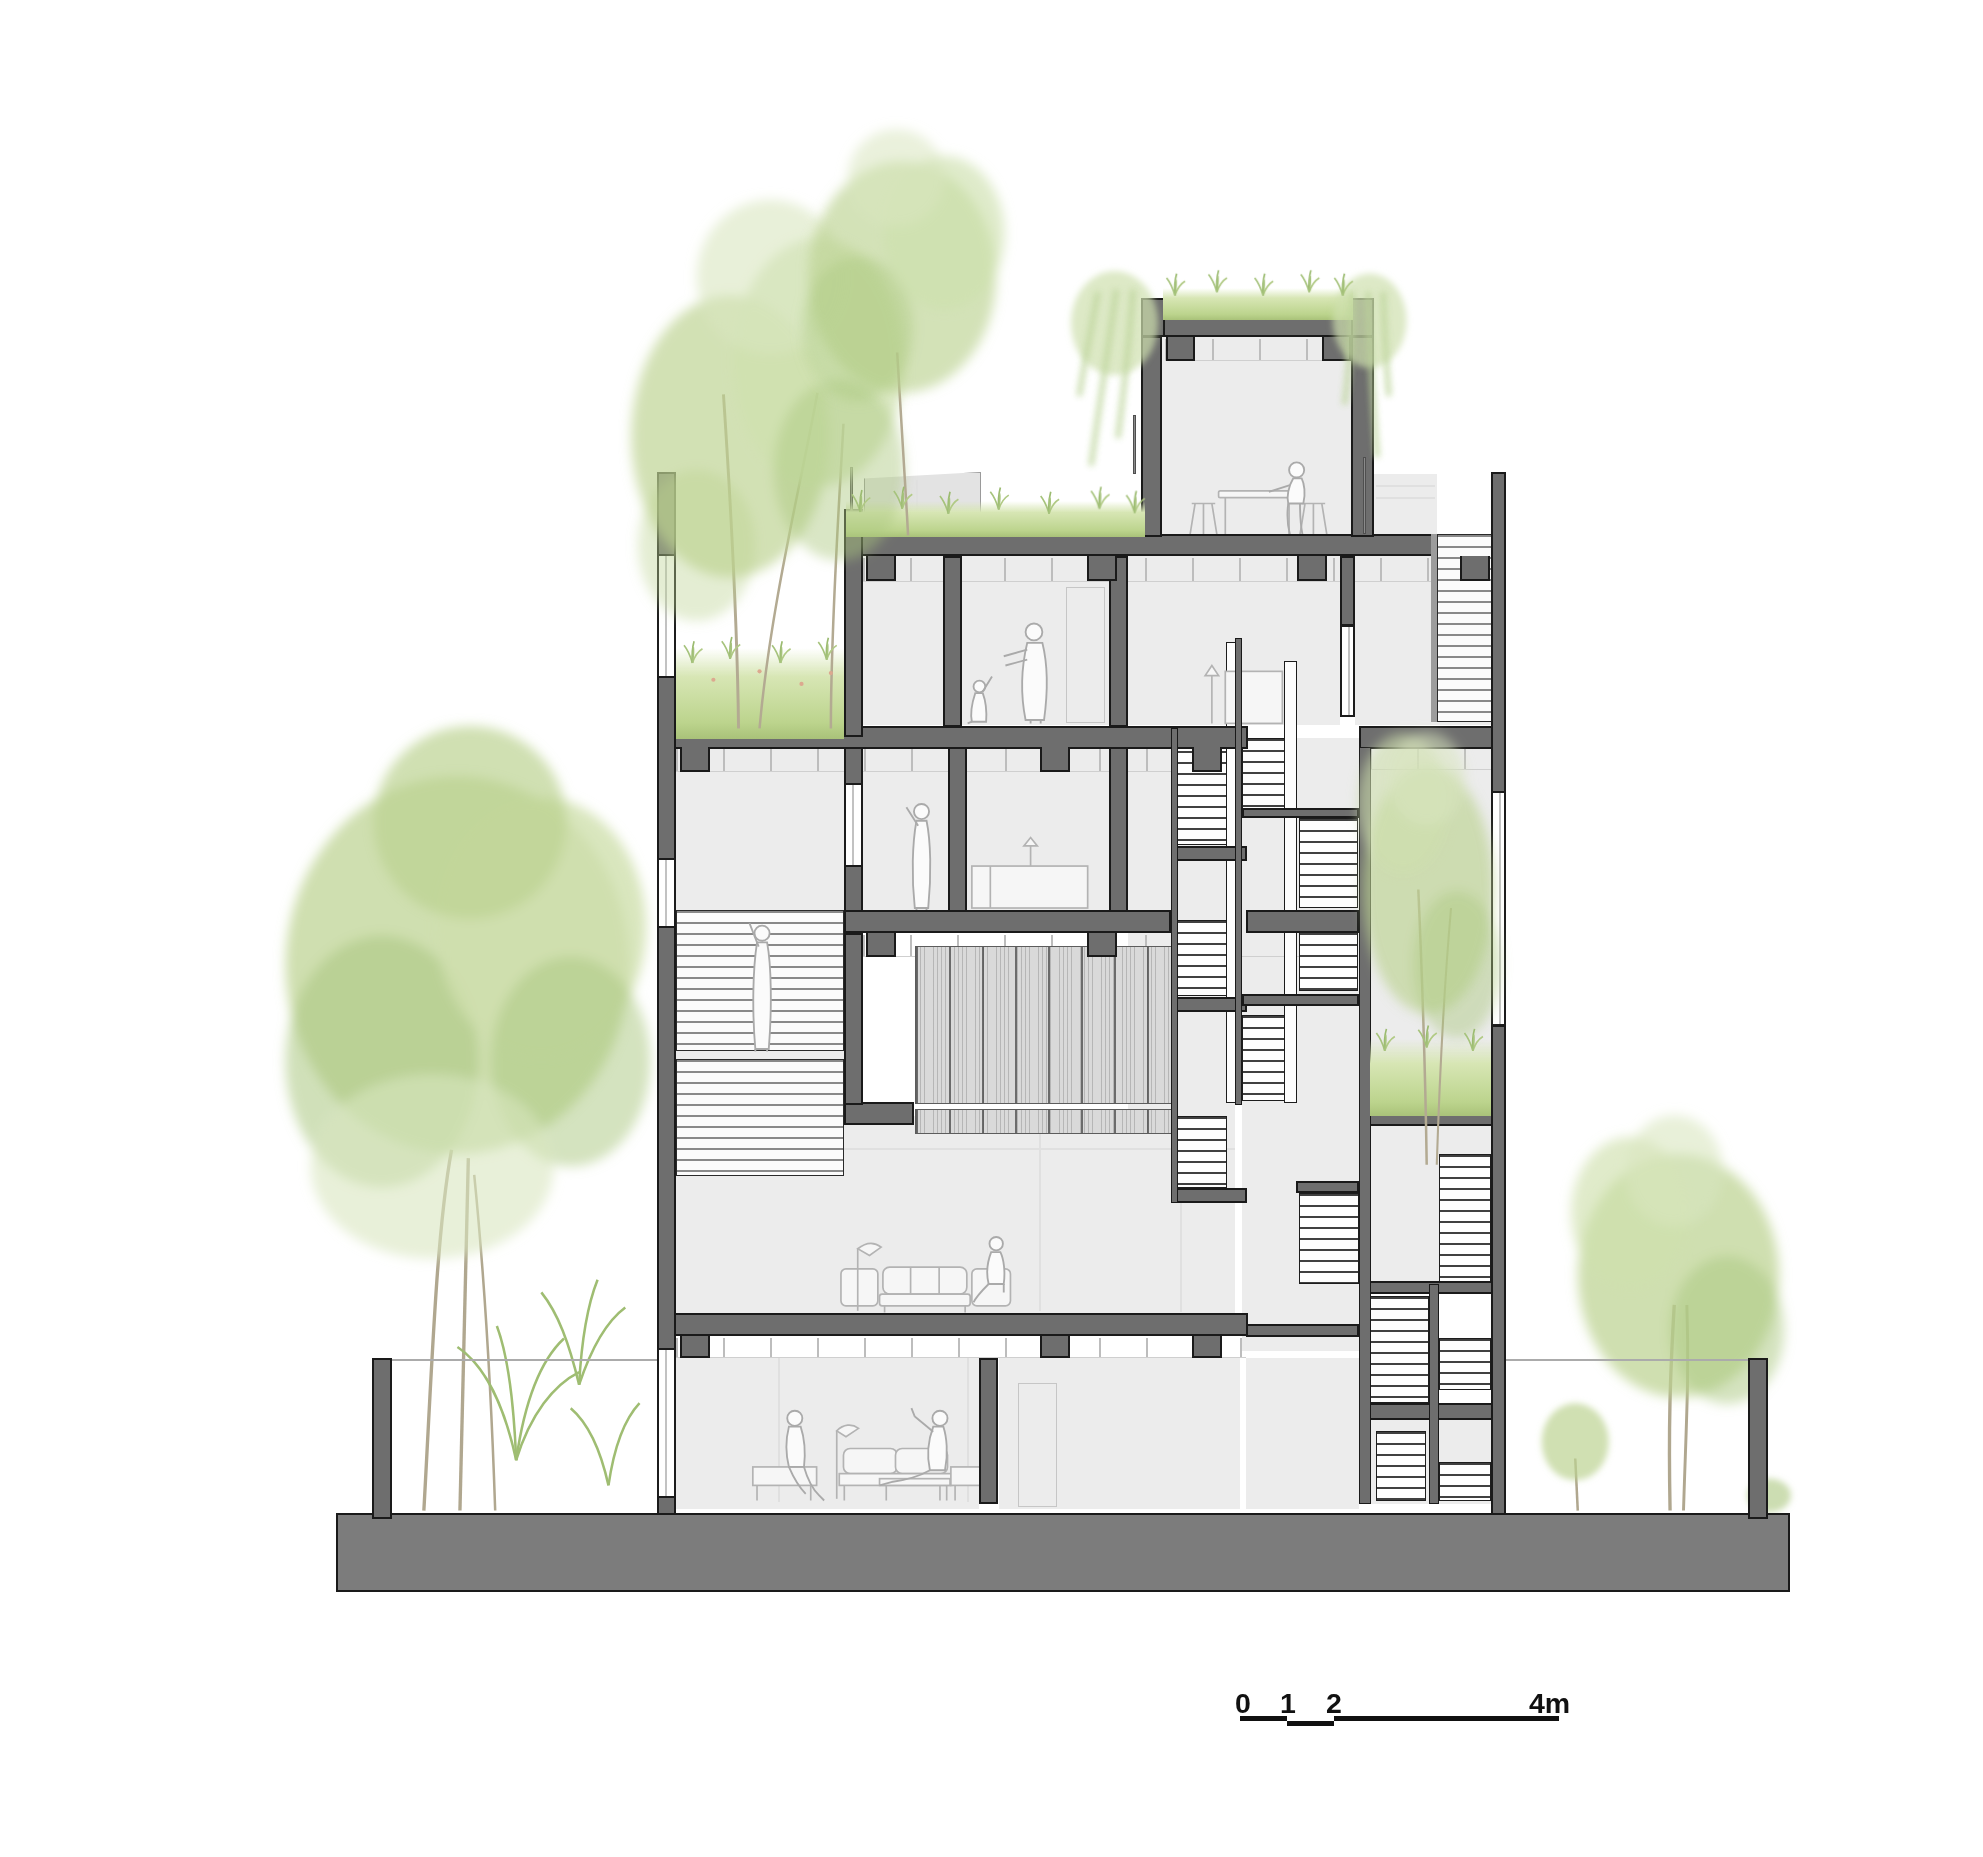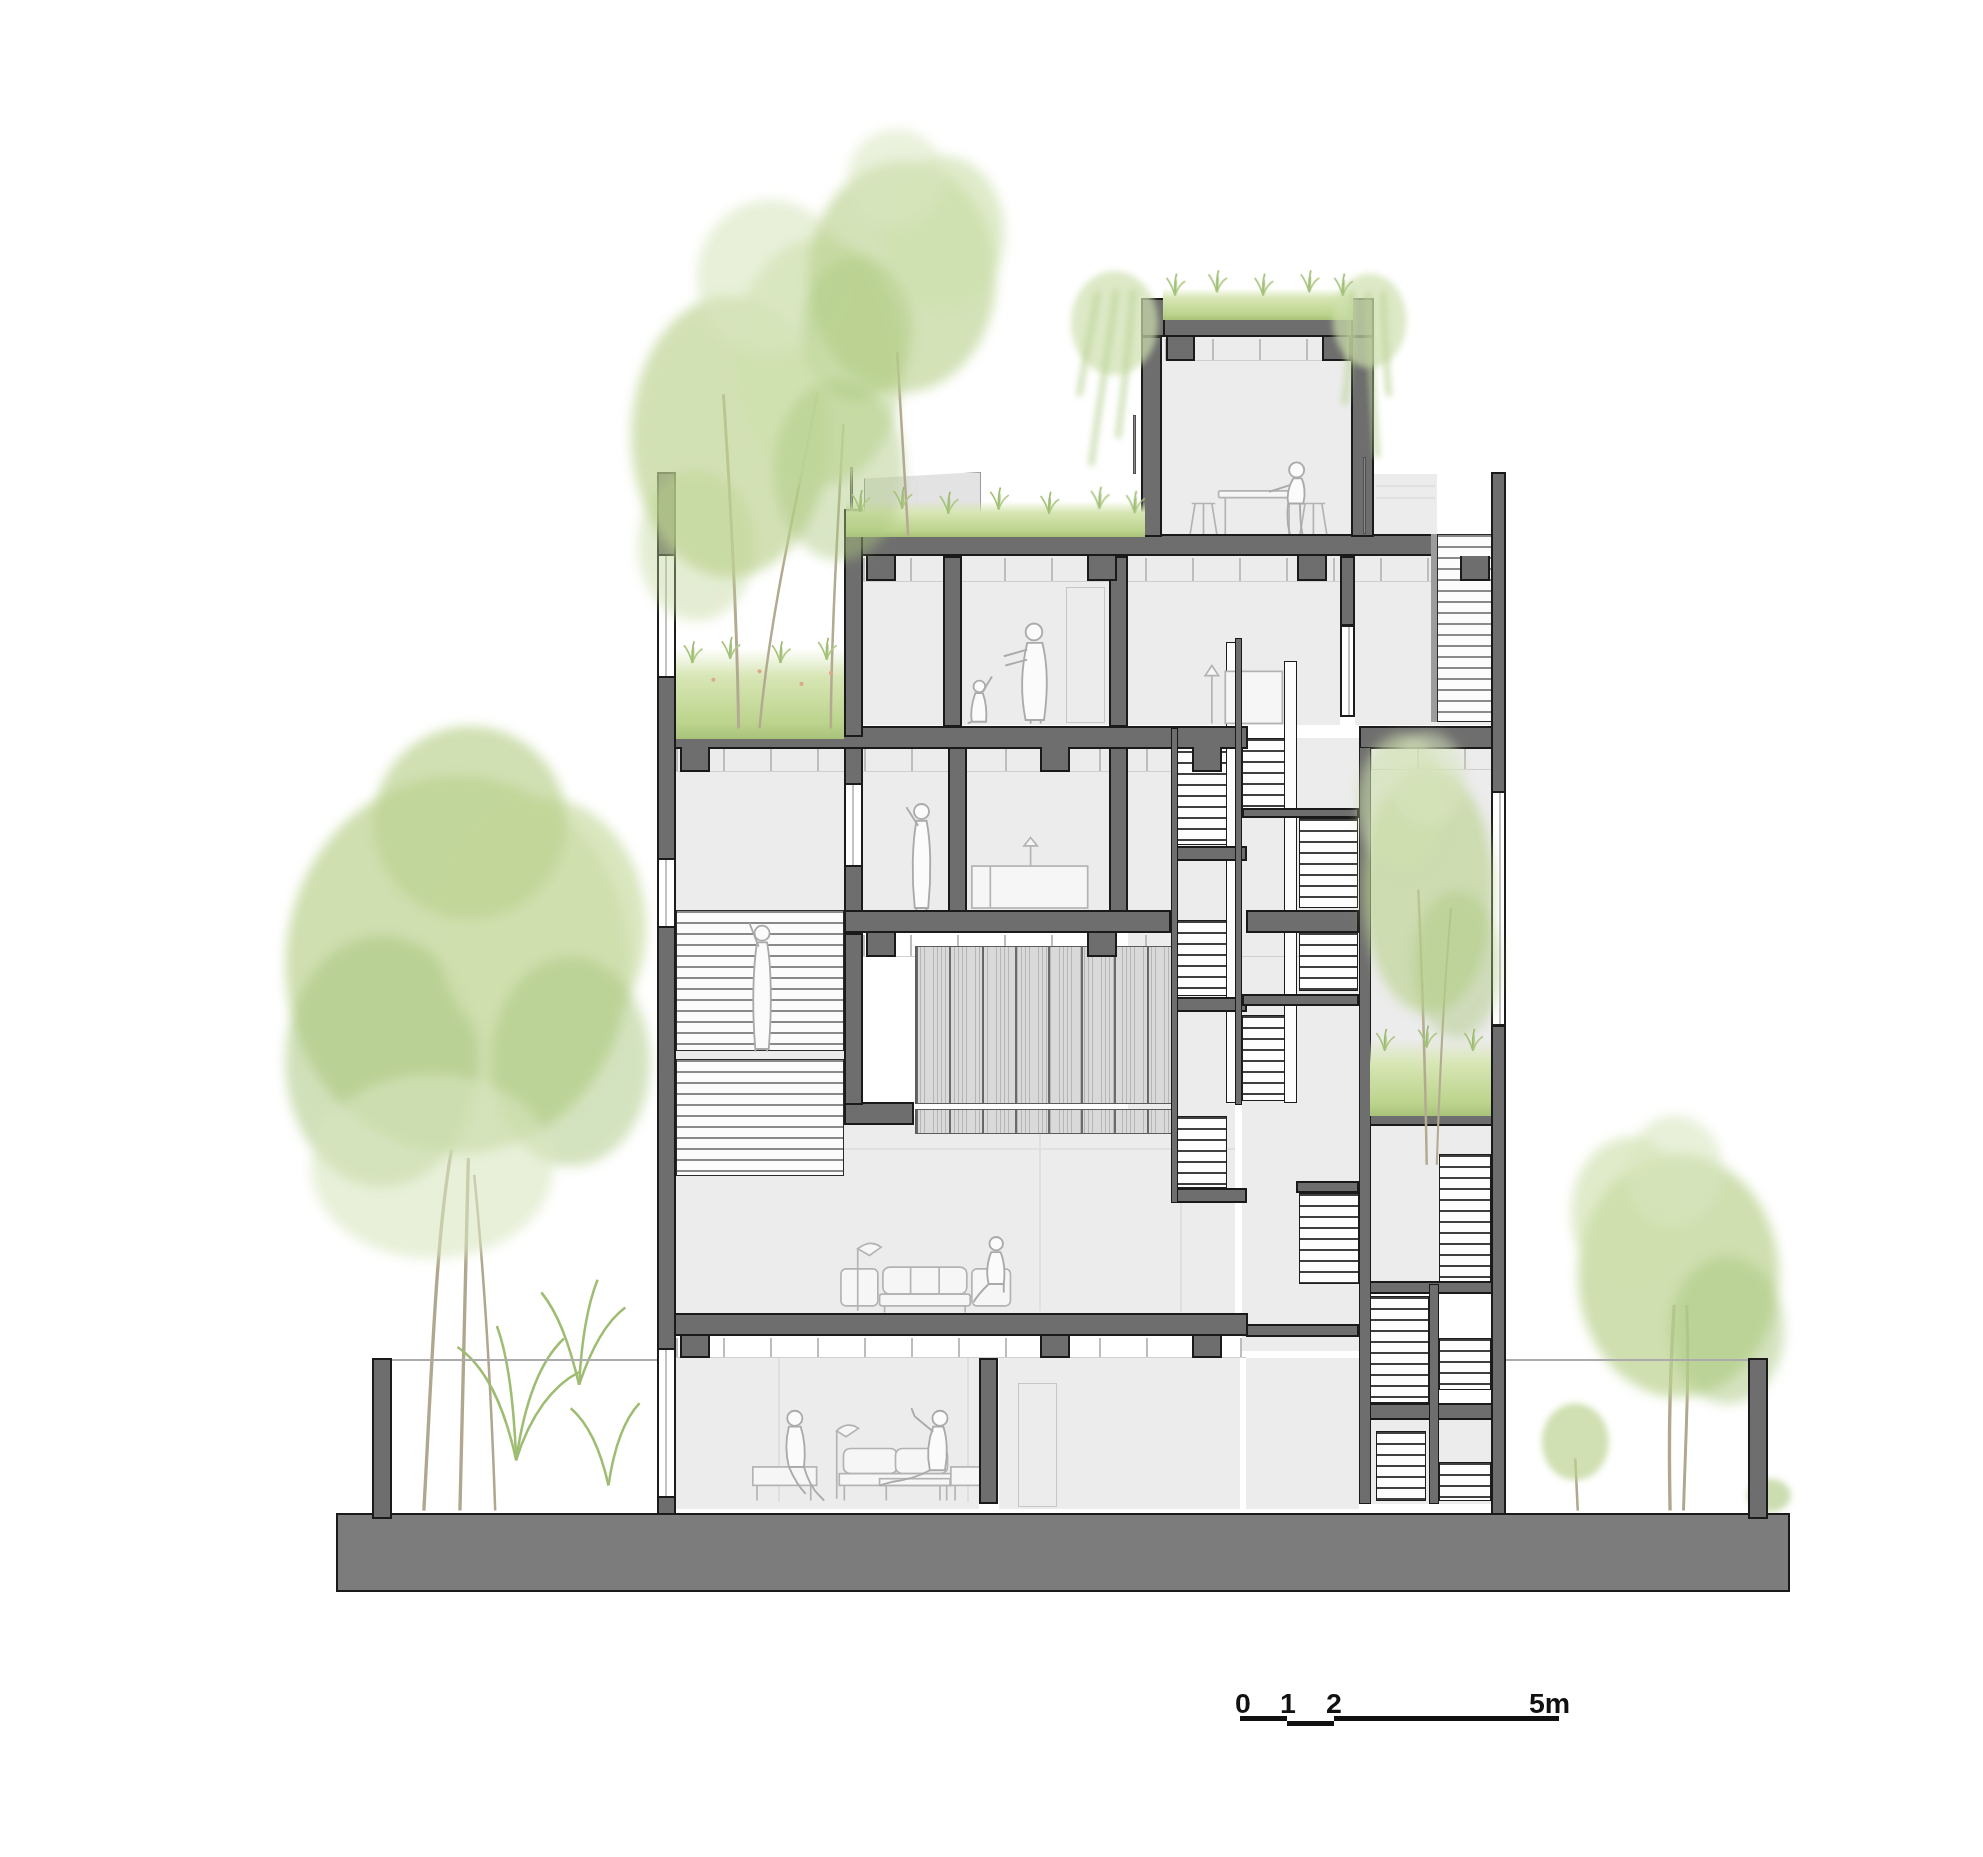--- a/index.html
+++ b/index.html
@@ -422,20 +422,20 @@
         <circle cx="905" cy="800" r="2.5" fill="#dca98f"></circle>
       <circle cx="955" cy="815" r="2.5" fill="#dca98f"></circle>
         <circle cx="990" cy="802" r="2.5" fill="#dca98f"></circle>
     </g>
   </svg>
 
   <div style="left:1225px;top:1682px;width:352px;height:59px;">
     <span class="sb-num" style="left:10px;top:5px;">0</span>
     <span class="sb-num" style="left:55px;top:5px;">1</span>
     <span class="sb-num" style="left:101px;top:5px;">2</span>
-    <span class="sb-num" style="left:304px;top:5px;">5m</span>
+    <span class="sb-num" style="left:304px;top:5px;">4m</span>
     <div class="sb-seg" style="left:15px;top:34px;width:47px;height:5px;"></div>
     <div class="sb-seg" style="left:62px;top:39px;width:47px;height:5px;"></div>
     <div class="sb-seg" style="left:109px;top:34px;width:225px;height:5px;"></div>
   </div>
 
 </div>
 
 
 </body></html>

